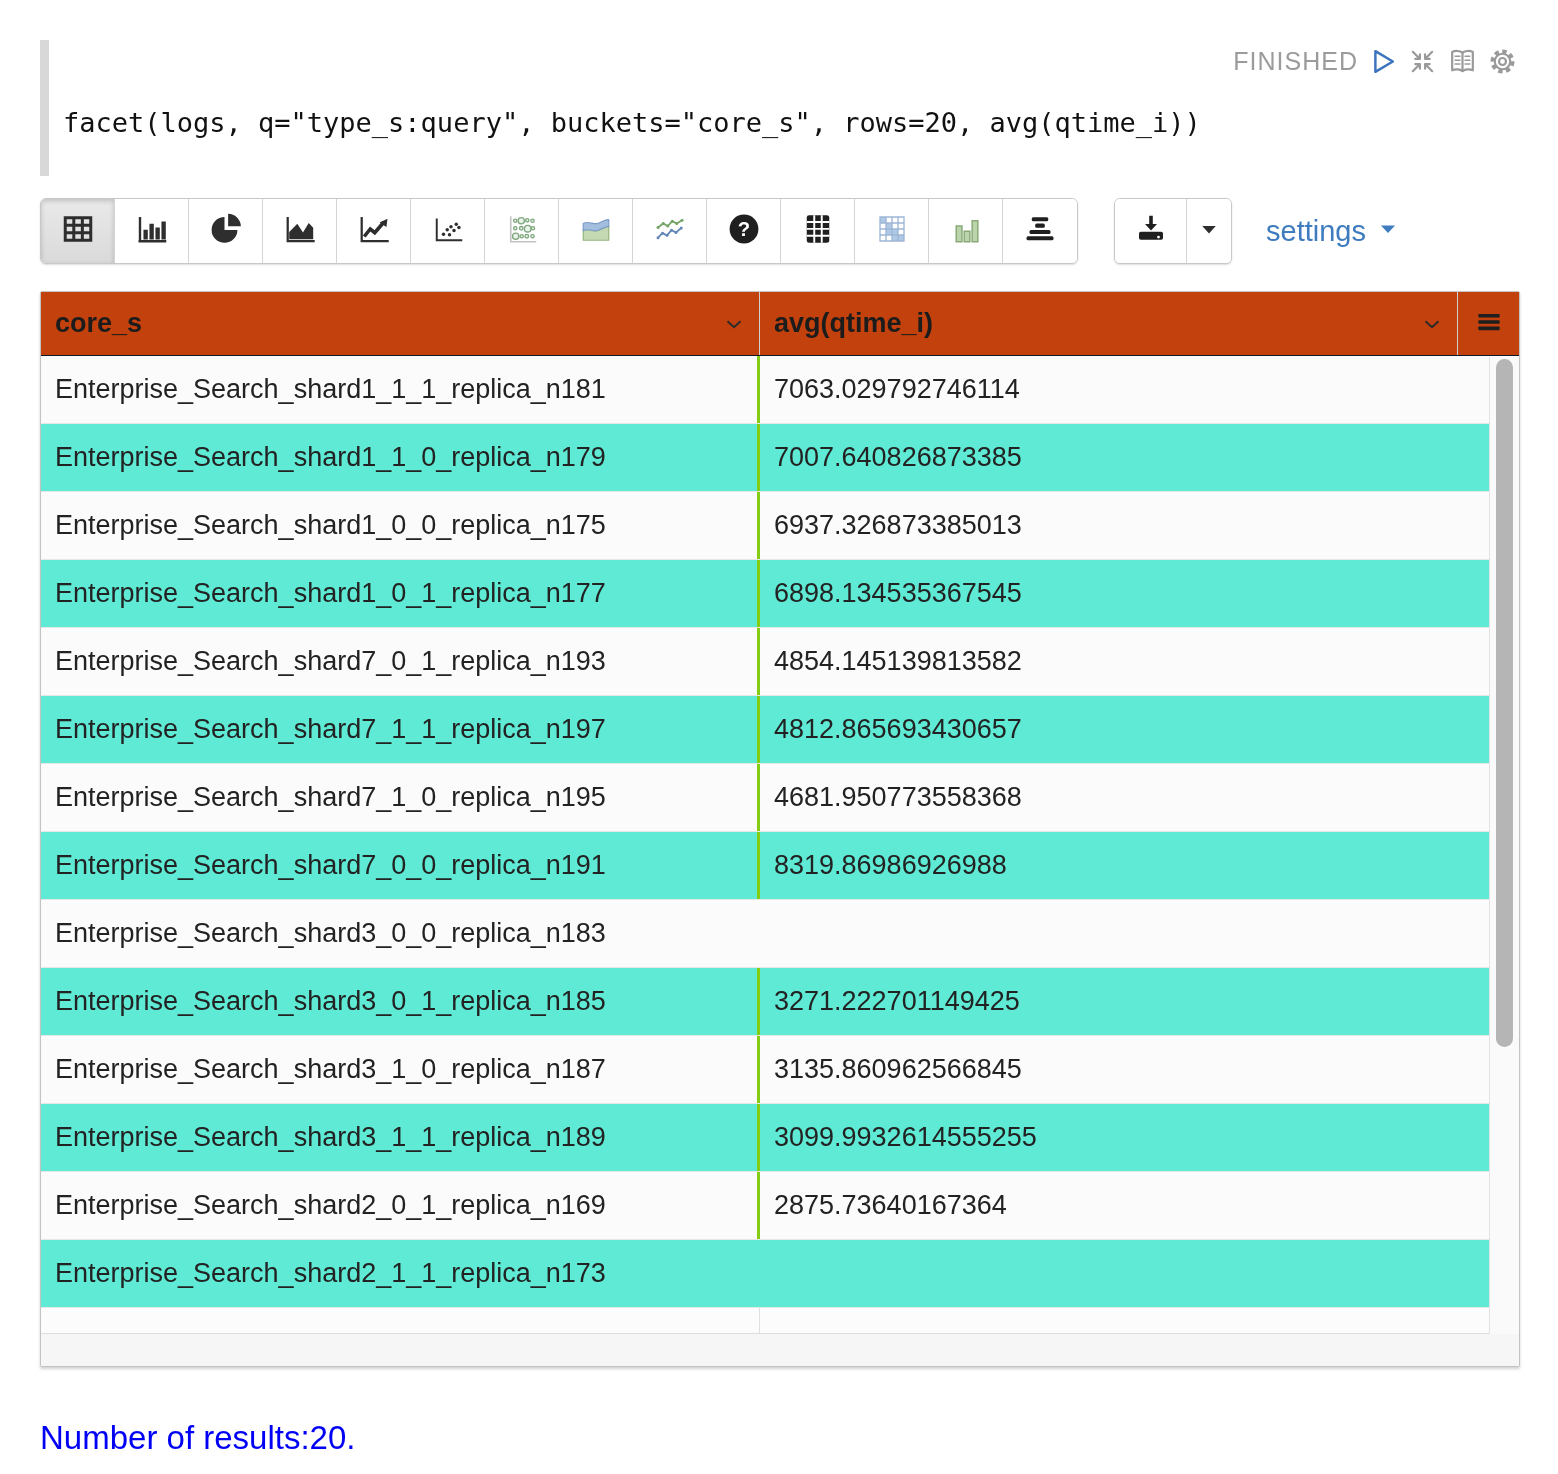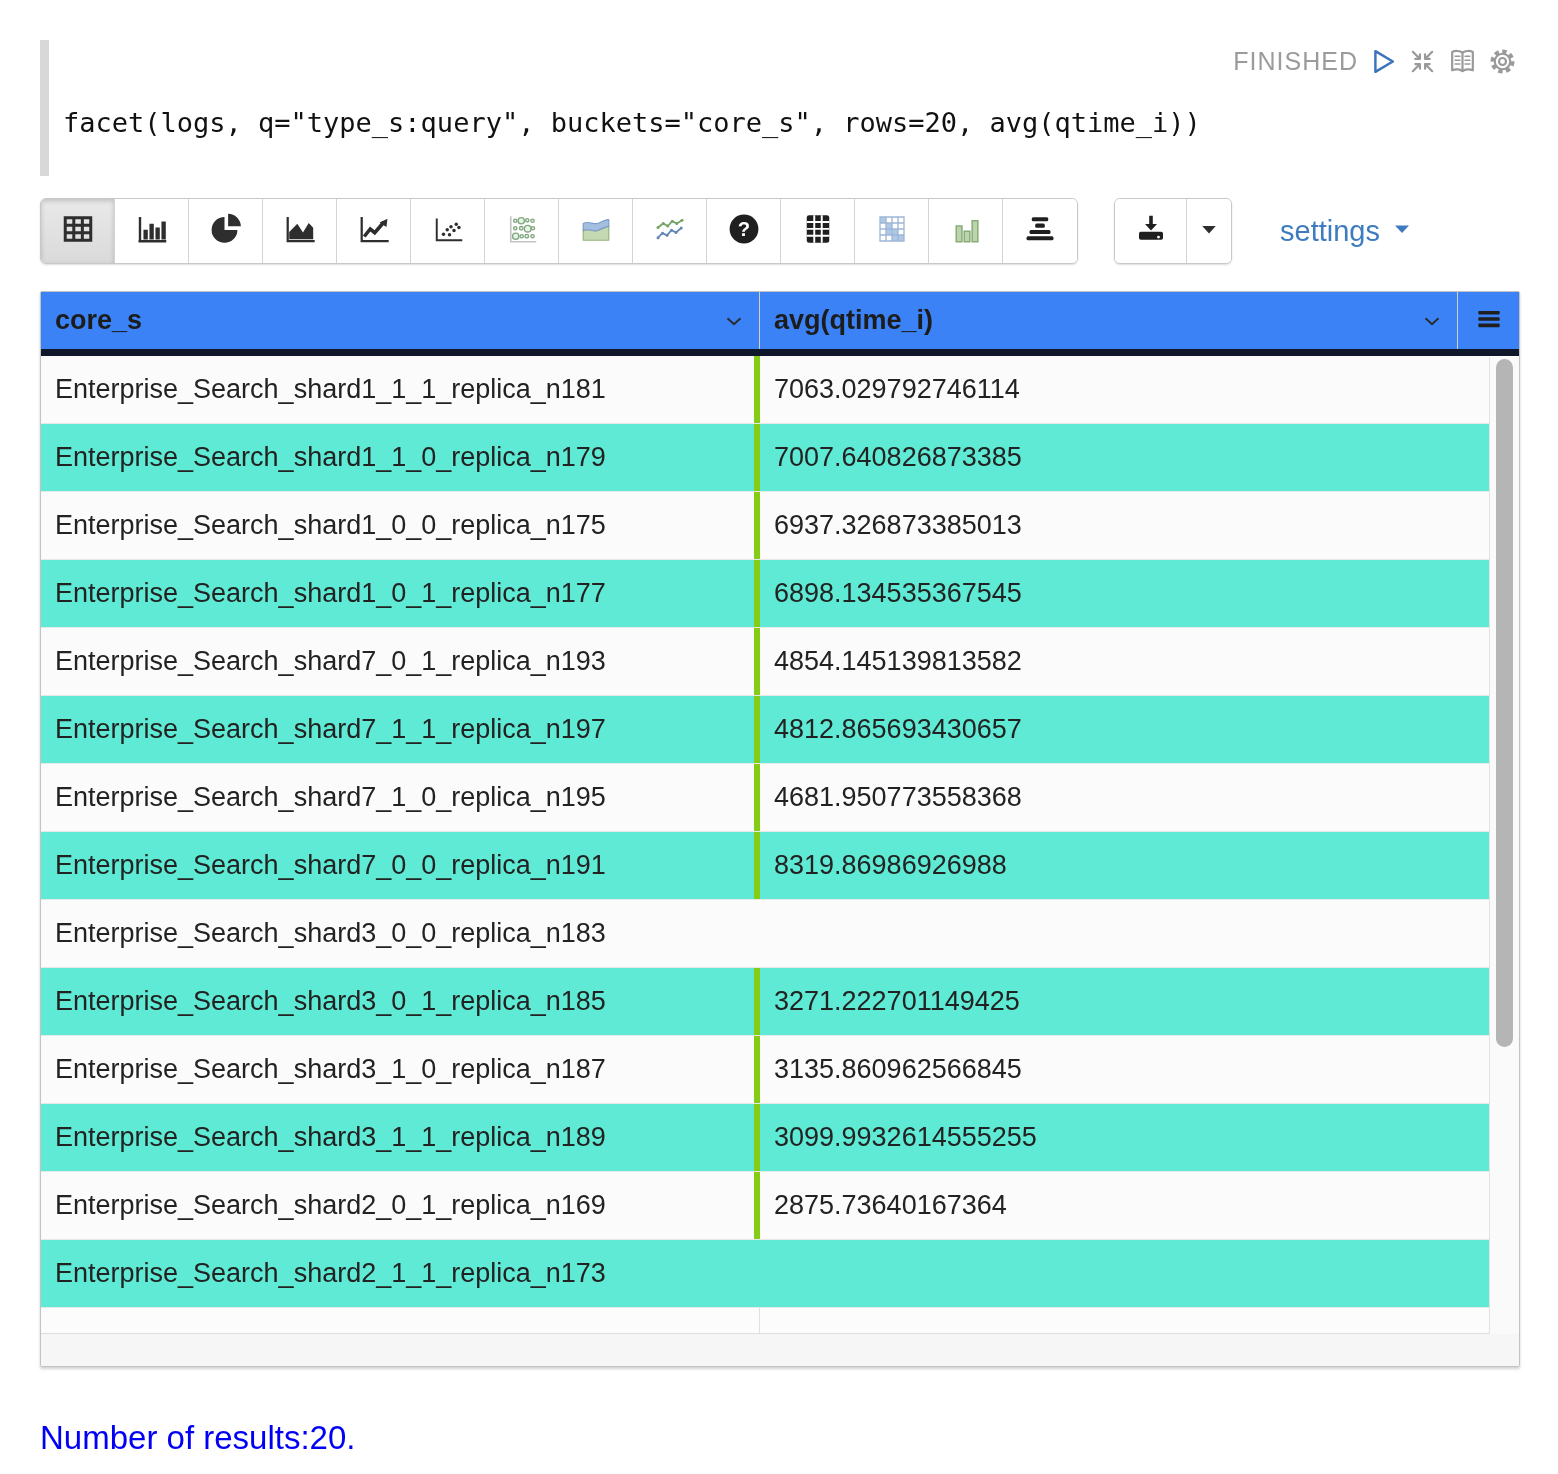--- a/index.html
+++ b/index.html
@@ -33,39 +33,39 @@
   .chart-btn:last-child { border-right:none; }
   .chart-btn.selected {
     background:linear-gradient(#e9e9e9,#dadada);
     box-shadow:inset 0 2px 5px rgba(0,0,0,0.18);
   }
   .chart-btn svg { width:36px; height:36px; }
   .dl-group { margin-left:36px; }
   .dl-main { width:72px; }
   .dl-caret { width:44px; }
   .settings-link {
-    margin-left:48px; color:#3e7cbf; font-size:29px; cursor:pointer;
+    margin-left:34px; color:#3e7cbf; font-size:29px; cursor:pointer;
     display:inline-flex; align-items:flex-start; gap:10px;
   }
 
   
   .result-table {
     margin-top:27px; width:1480px; position:relative;
     border:1px solid #c3c3c3; border-radius:2px;
     box-shadow:0 2px 3px rgba(0,0,0,0.18); background:#fff;
   }
-  .thead { display:grid; grid-template-columns:719px 698px 1fr; height:64px; background:#3b82f6; border-bottom:7px solid #0f172a; }
+  .thead { display:grid; grid-template-columns:719px 698px 1fr; height:64px; background:#c2410c; border-bottom:1px solid #0f172a; }
   .th { display:flex; align-items:center; padding:0 12px 0 14px; border-right:1px solid #cfcfcf; cursor:pointer; }
   .th:last-child { border-right:none; justify-content:center; padding:0; }
   .th-label { font-weight:bold; font-size:27px; color:#1c1c1c; flex:1; }
   .th .chev { width:26px; height:26px; flex:0 0 auto; }
   .tbody { width:1448px; }
   .tr { display:grid; grid-template-columns:719px 1fr; height:68px; border-bottom:1px solid #e7e7e7; background:#5eead4; }
   .tr:nth-child(odd) { background:#fbfbfb; }
-  .td { display:flex; align-items:center; font-size:27px; color:#222; padding-left:14px; border-right:6px solid #84cc16; overflow:hidden; white-space:nowrap; }
+  .td { display:flex; align-items:center; font-size:27px; color:#222; padding-left:14px; border-right:3px solid #84cc16; overflow:hidden; white-space:nowrap; }
   .td:last-child { border-right:none; }
   .partial-row { display:grid; grid-template-columns:719px 1fr; height:25px; width:1448px; background:#fcfcfc; }
   .partial-row .pcell { border-right:1px solid #e0e0e0; }
   .partial-row .pcell:last-child { border-right:none; }
   .hscroll-area { height:33px; background:#f6f6f6; border-top:1px solid #dedede; }
   .vscrollbar {
     position:absolute; top:65px; right:0; width:30px; height:977px;
     background:#fafafa; border-left:1px solid #e2e2e2;
   }
   .vthumb {

